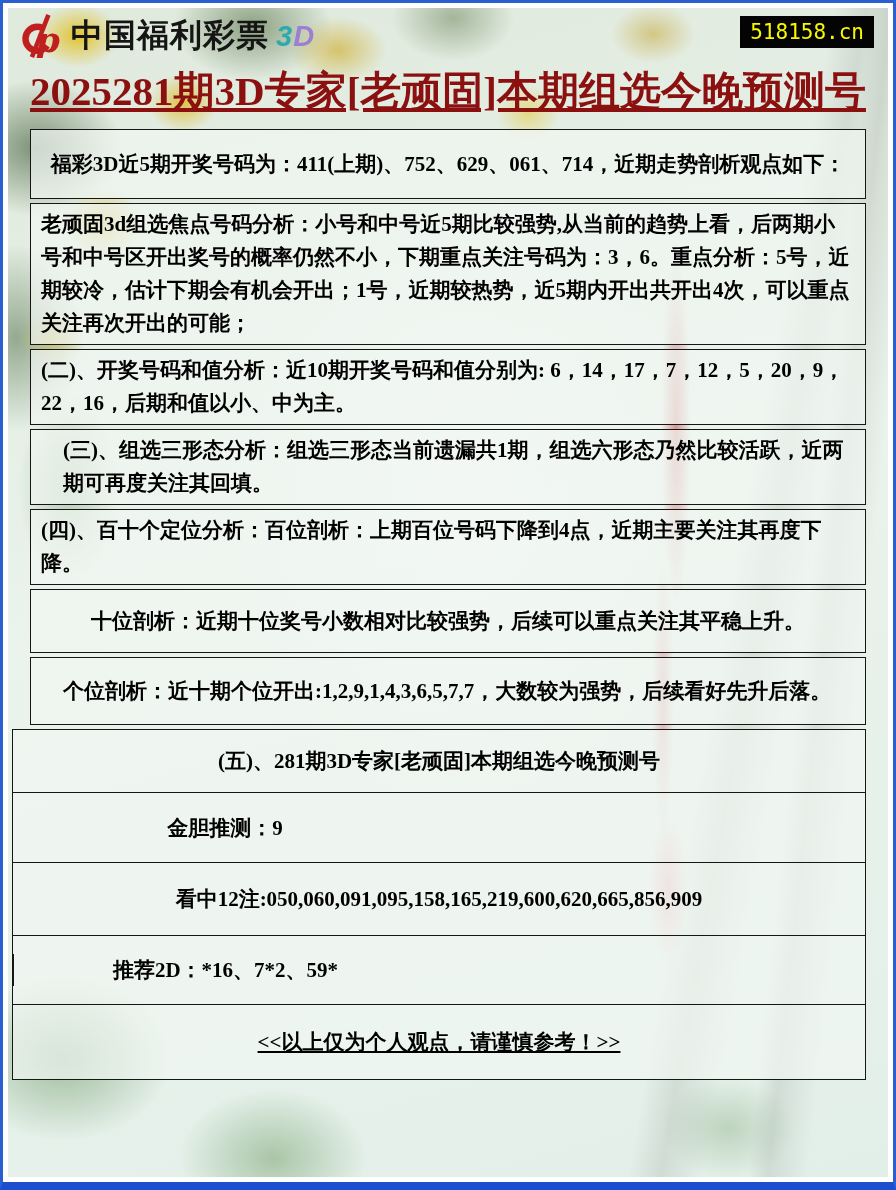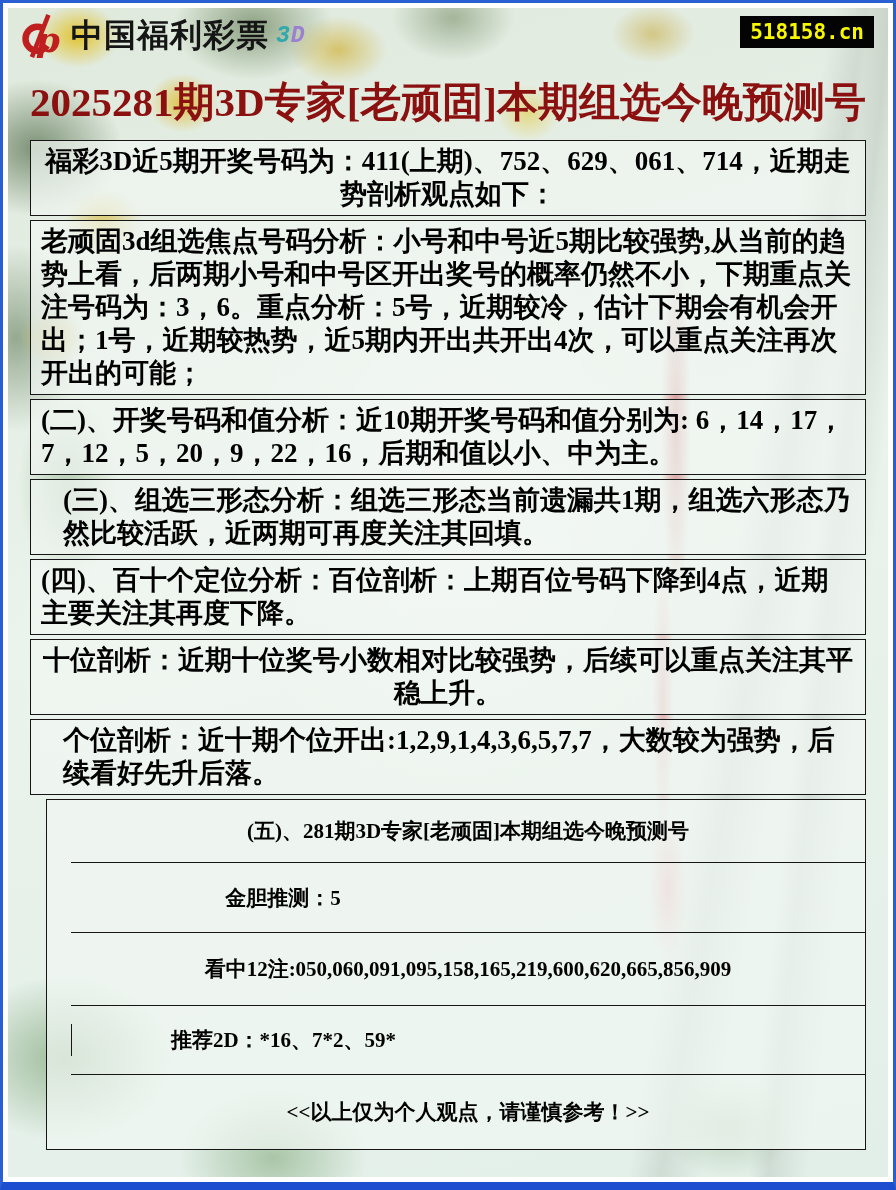--- a/index.html
+++ b/index.html
@@ -34,50 +34,50 @@
       linear-gradient(100deg, rgba(0,0,0,0) 76%, rgba(140,152,142,.22) 79%, rgba(0,0,0,0) 83%),
       linear-gradient(96deg, rgba(0,0,0,0) 86%, rgba(130,142,132,.20) 88%, rgba(0,0,0,0) 92%),
       radial-gradient(320px 420px at 52% 42%, rgba(255,255,255,.55), rgba(255,255,255,0) 75%),
       linear-gradient(165deg, #dfe9dc 0%, #eaf3ec 45%, #e2efe8 100%);
   }
   .hdr{height:50px;position:relative;}
   .logo{position:absolute;left:12px;top:6px;display:flex;align-items:center;gap:7px;}
   .logo svg{display:block;}
   .brand{font-family:"Liberation Sans","DejaVu Sans",sans-serif;font-weight:bold;
          font-size:32px;color:#151515;letter-spacing:1px;}
-  .b3d{font-family:Liberation Mono, monospace;font-weight:bold;font-style:italic;
-       font-size:23px;letter-spacing:1px;}
+  .b3d{font-family:Liberation Sans, sans-serif;font-weight:bold;font-style:italic;
+       font-size:29px;letter-spacing:1px;}
   .b3d .c3{color:#2fa9ac;}
   .b3d .cD{color:#9b7fd2;}
   .badge{position:absolute;right:14px;top:8px;background:#040404;color:#f7f700;
-         font-family:"DejaVu Sans Mono","Liberation Mono",monospace;font-weight:bold;
+         font-family:"DejaVu Sans Mono","Liberation Mono",monospace;font-weight:normal;
          font-size:21px;padding:2px 10px;line-height:28px;}
-  .title{margin:19px 0 0 0;text-align:center;color:#8b1010;font-weight:bold;
-         font-size:41px;line-height:50px;letter-spacing:0;}
+  .title{margin:8px 0 0 0;text-align:center;color:#8b1010;font-weight:bold;
+         font-size:41px;line-height:50px;letter-spacing:0;text-decoration:underline;}
   .boxes{margin-top:13px;}
   .box{margin:1px 22px 4px 22px;border:1px solid #161616;background:rgba(241,247,242,.70);
-       font-weight:bold;font-size:27px;line-height:33px;color:#000;
+       font-weight:bold;font-size:21px;line-height:33px;color:#000;
        display:flex;align-items:center;box-sizing:border-box;padding:4px 10px;}
   .box.center{justify-content:center;text-align:center;}
   .h1l{min-height:70px;}
   .h4l{min-height:133px;}
   .h2l{min-height:74px;}
   .h2s{min-height:68px;padding-left:32px;}
   .hs{min-height:64px;}
-  .ptable{margin:4px 22px 0 38px;border:1px solid #161616;background:rgba(241,247,242,.70);
-          font-weight:bold;font-size:21px;color:#000;padding-left:24px;}
+  .ptable{margin:4px 22px 0 4px;border:1px solid #161616;background:rgba(241,247,242,.70);
+          font-weight:bold;font-size:21px;color:#000;}
   .prow{border-top:1px solid #161616;display:flex;align-items:center;justify-content:center;
         text-align:center;box-sizing:border-box;padding:2px 8px;}
   .prow:first-child{border-top:none;}
   .prow.split{display:grid;grid-template-columns:424px 1fr;padding:0;}
   .pcell{display:flex;align-items:center;justify-content:center;text-align:center;
          box-sizing:border-box;padding:2px 8px;}
   .pcell.r{border-left:1px solid #161616;}
   .rt{min-height:62px;} .r1{min-height:70px;} .r2{min-height:73px;}
-  .r3{min-height:69px;} .r4{min-height:65px;} .r5{min-height:75px;}
+  .r3{min-height:69px;} .r4{min-height:65px;} .r5{min-height:75px;text-decoration:underline;}
 </style>
 </head>
 <body>
 
 <div class="page">
   <div class="canvas">
 
     <div class="hdr">
       <div class="logo">
         <svg width="44" height="44" viewBox="0 0 48 48">
@@ -99,21 +99,21 @@
       <div class="box h2l">(二)、开奖号码和值分析：近10期开奖号码和值分别为: 6，14，17，7，12，5，20，9，22，16，后期和值以小、中为主。</div>
       <div class="box h2s">(三)、组选三形态分析：组选三形态当前遗漏共1期，组选六形态乃然比较活跃，近两期可再度关注其回填。</div>
       <div class="box hs">(四)、百十个定位分析：百位剖析：上期百位号码下降到4点，近期主要关注其再度下降。</div>
       <div class="box hs center">十位剖析：近期十位奖号小数相对比较强势，后续可以重点关注其平稳上升。</div>
       <div class="box h2s">个位剖析：近十期个位开出:1,2,9,1,4,3,6,5,7,7，大数较为强势，后续看好先升后落。</div>
     </div>
 
     <div class="ptable">
       <div class="prow rt">(五)、281期3D专家[老顽固]本期组选今晚预测号</div>
       <div class="prow split r1">
-        <div class="pcell">金胆推测：5</div>
+        <div class="pcell">金胆推测：9</div>
       </div>
       <div class="prow r2">看中12注:050,060,091,095,158,165,219,600,620,665,856,909</div>
       <div class="prow split r3">
         <div class="pcell r">推荐2D：*16、7*2、59*</div>
       </div>
       <div class="prow r5">&lt;&lt;以上仅为个人观点，请谨慎参考！&gt;&gt;</div>
     </div>
 
   </div>
 </div>

